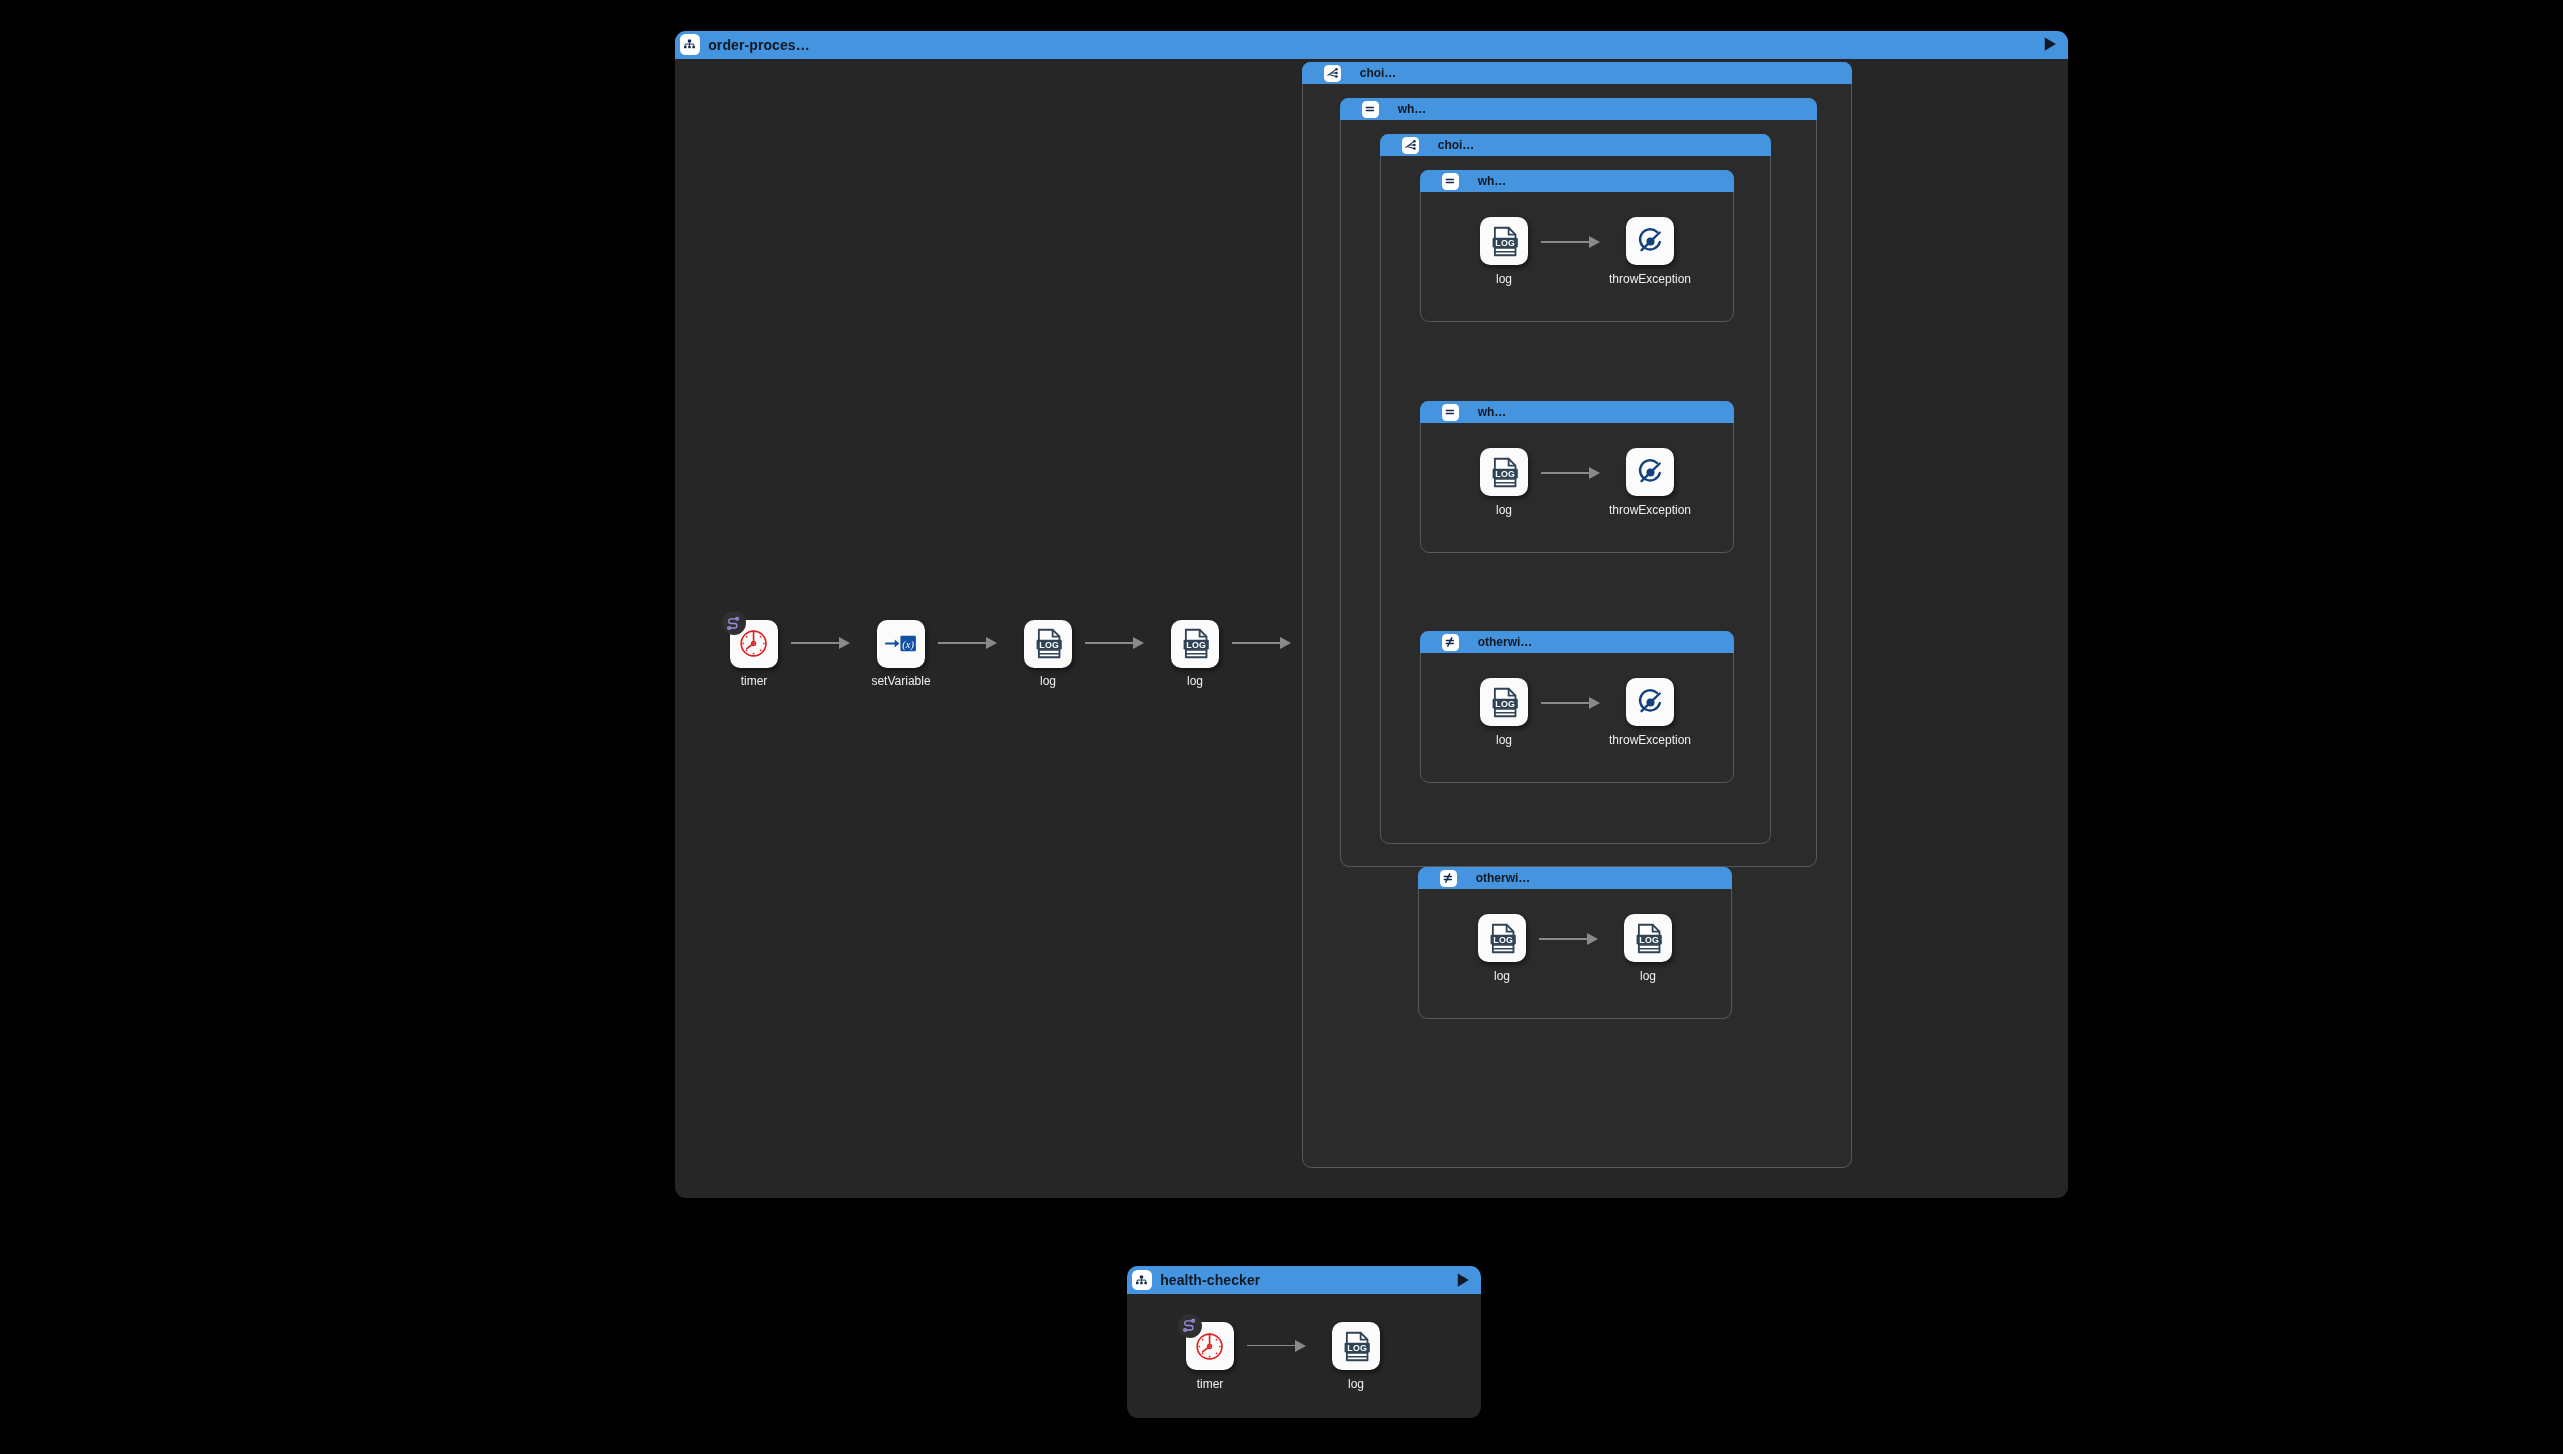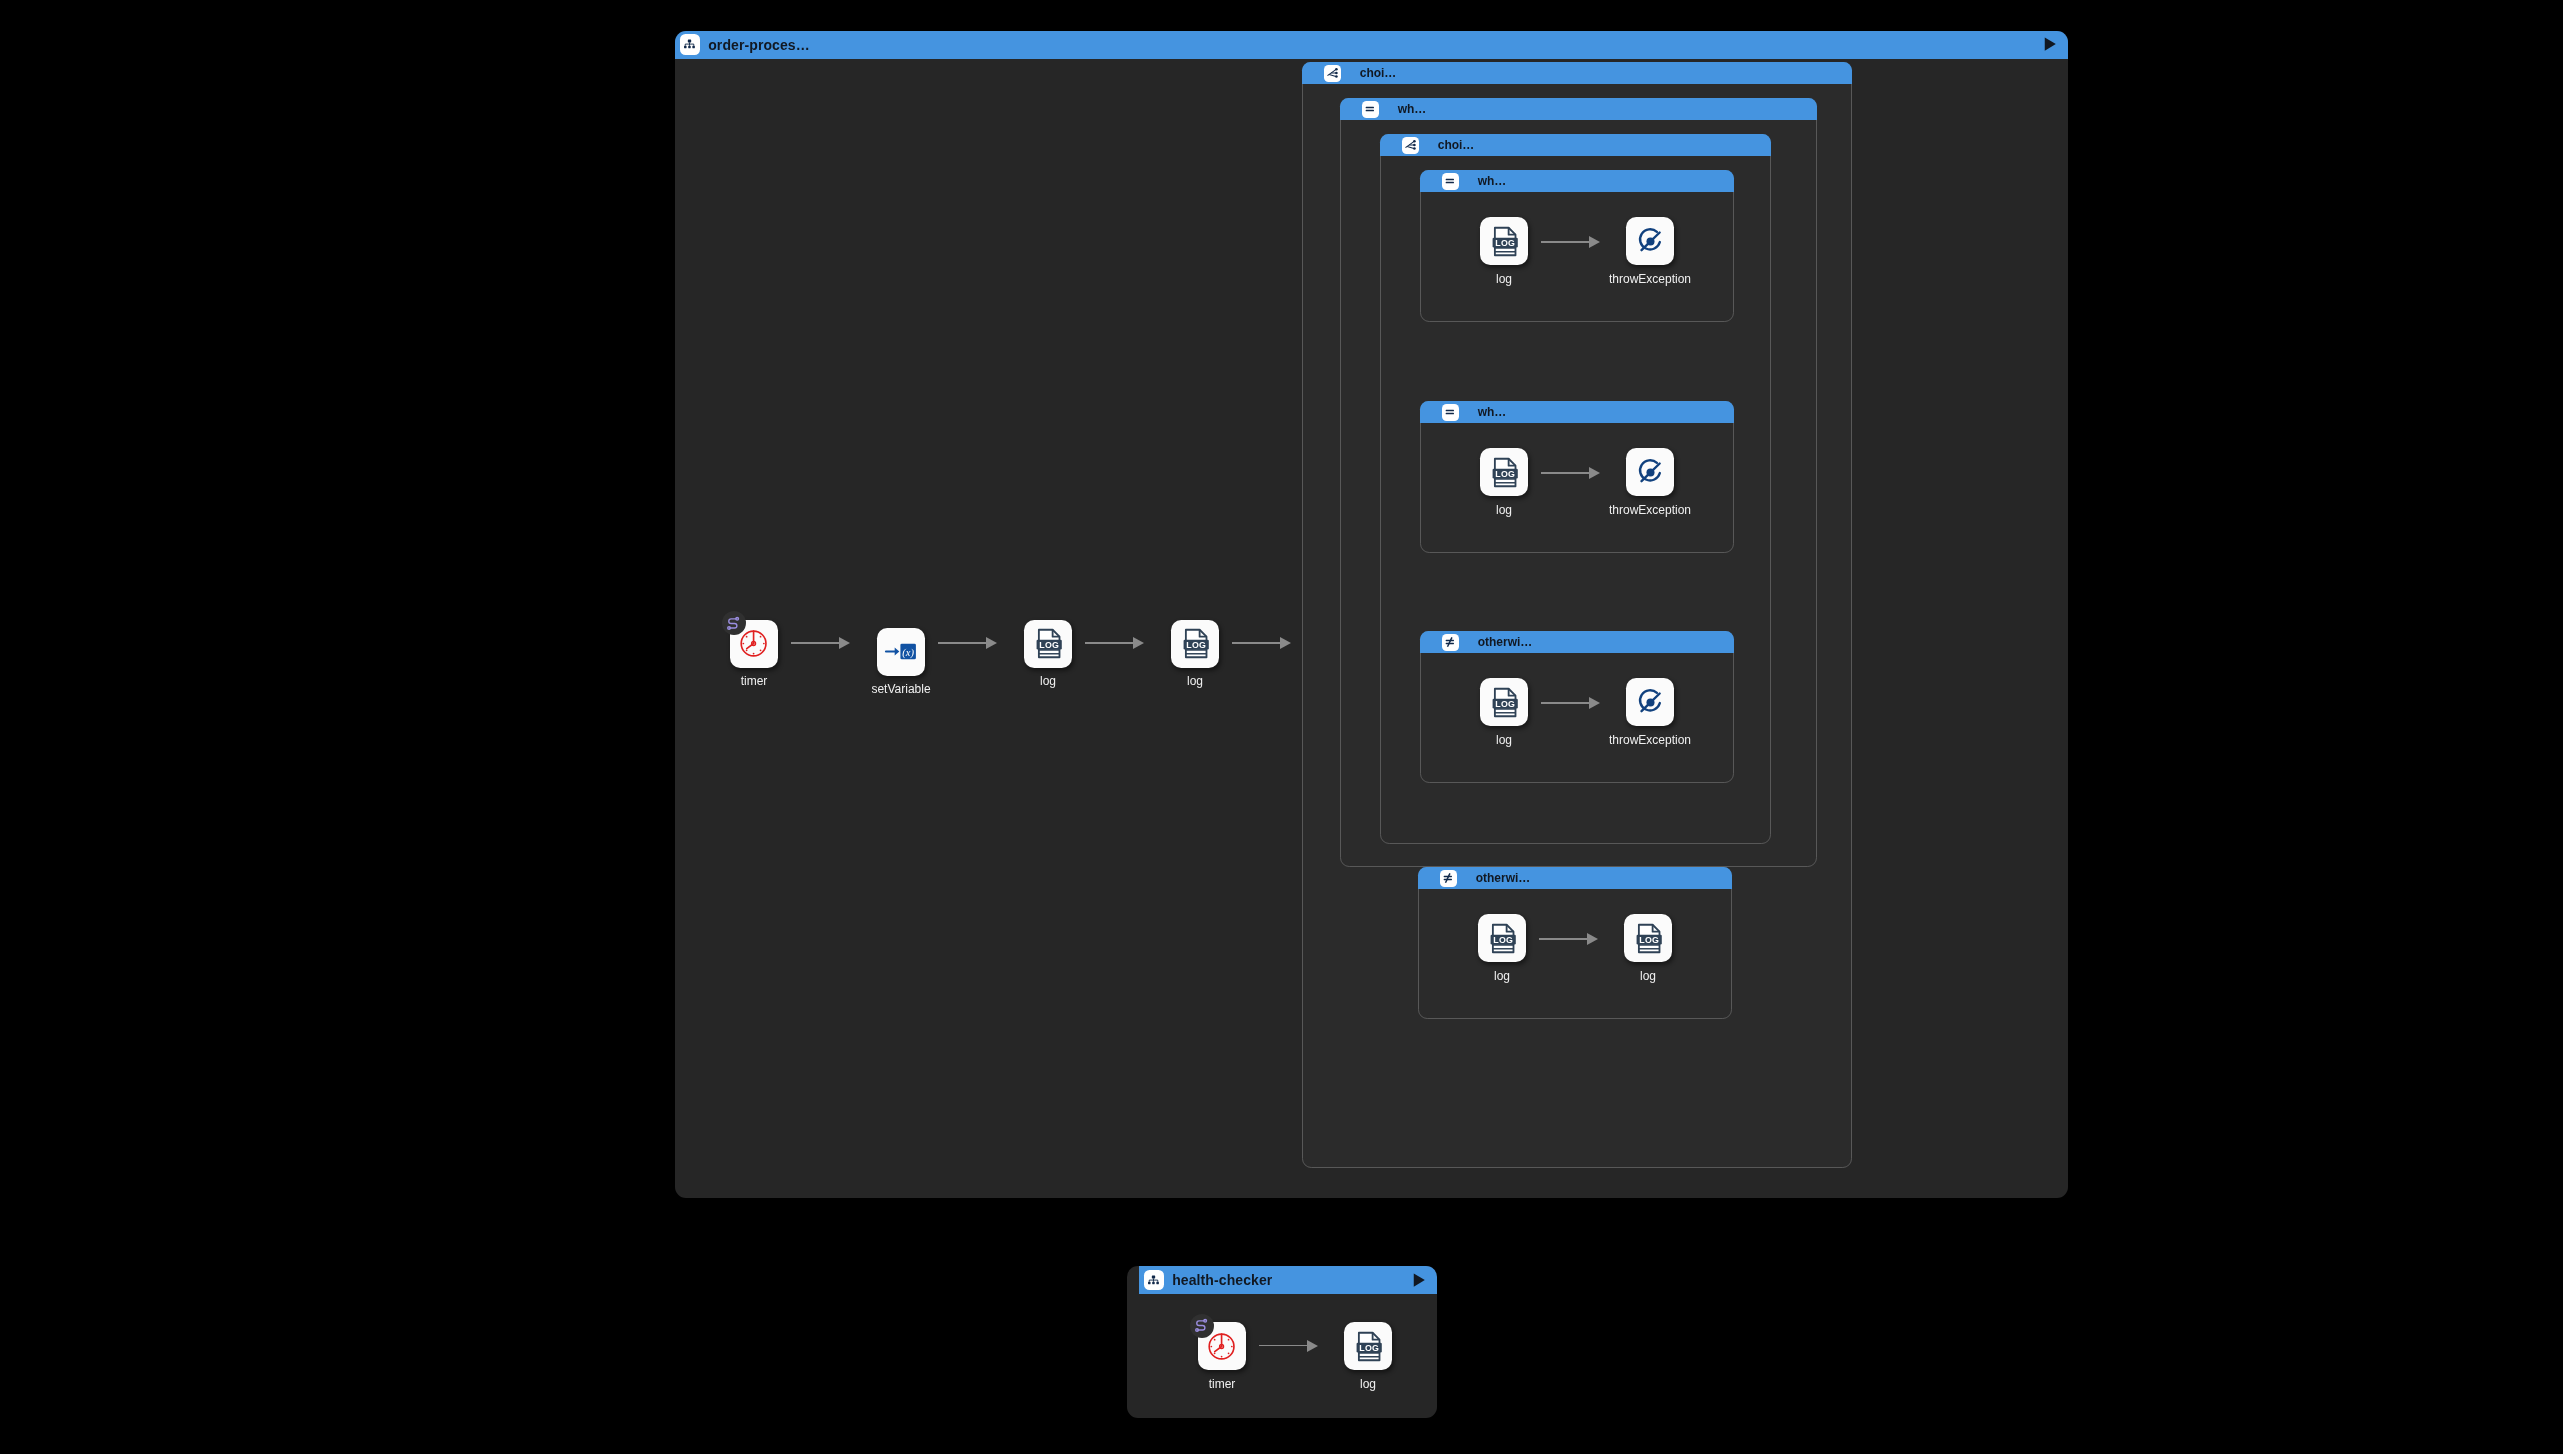--- a/index.html
+++ b/index.html
@@ -288,21 +288,21 @@
             </svg>
         </div>
         <div class="node-label">timer</div>
       </div>
 
       <div class="arrow" style="left:116px; top:578px; width:59px;">
         <span class="line"></span>
         <span class="head"></span>
       </div>
 
-      <div class="node" style="left:202px; top:561px;margin-top:8px;">
+      <div class="node" style="left:202px; top:561px;">
         <div class="node-box">
           <svg width="35" height="31" viewBox="0 0 38 34">
               <use href="#ic-setvariable"></use>
             </svg>
         </div>
         <div class="node-label">setVariable</div>
       </div>
 
       <div class="arrow" style="left:263px; top:578px; width:59px;">
         <span class="line"></span>
@@ -491,21 +491,21 @@
                 </svg>
             </div>
             <div class="node-label">log</div>
           </div>
         </div>
 
       </div>
     </div>
   </div>
 
-  <div class="route-window" style="left:1127px; top:1266px; width:310px; height:152px;padding-left:12px;">
+  <div class="route-window" style="left:1127px; top:1266px; width:354px; height:152px;">
 
     <div class="route-header">
       <span class="hdr-icon">
         <svg width="13" height="12" viewBox="0 0 14 13">
             <use href="#ic-route"></use>
           </svg>
       </span>
       <span class="route-title">health-checker</span>
       <span class="header-spacer"></span>
       <span class="play-btn">

